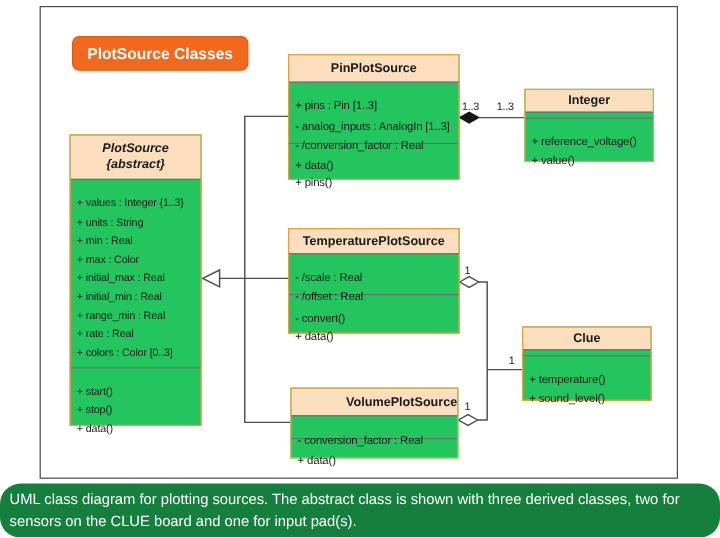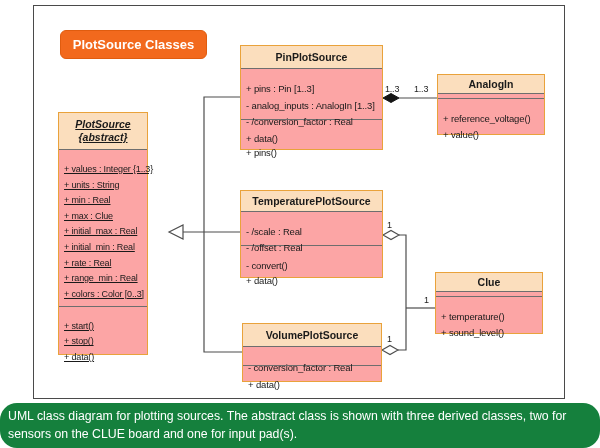--- a/index.html
+++ b/index.html
@@ -11,34 +11,34 @@
   .canvas-bg{
     position:absolute;left:33px;top:5px;width:532px;height:394px;
     background:#fff;border:1px solid #4a4a4a;
   }
   .title-badge{
     position:absolute;left:60px;top:30px;width:147px;height:29px;
     background:#F2691D;border:1px solid #e05c0f;border-radius:6px;
     color:#fff;font-weight:bold;font-size:13px;line-height:27px;text-align:center;
   }
   .uml-class{
-    position:absolute;border:1.5px solid #E9A23B;background:#fca5a5;
+    position:absolute;border:1.5px solid #E9A23B;background:#22c55e;
     font-size:9.5px;color:#1a1a1a;letter-spacing:-0.15px;
   }
   .uml-header{
     background:#FBDEBD;font-weight:bold;text-align:center;font-size:10.5px;
     letter-spacing:0;display:flex;flex-direction:column;justify-content:center;
   }
   .uml-attrs,.uml-methods{border-top:1px solid #6e6e6e;padding-left:5px;padding-top:12px;}
   .uml-empty{height:6px;border-top:1px solid #6e6e6e;border-bottom:1px solid #6e6e6e;}
   .uml-empty + .uml-methods{border-top:none;}
   .row{white-space:nowrap;}
 
   
-  #cls-plotsource{left:58px;top:112px;width:90px;height:243px;font-size:9px;text-decoration:underline;}
+  #cls-plotsource{left:58px;top:112px;width:110px;height:243px;font-size:9px;}
   #cls-plotsource .uml-header{height:36px;font-style:italic;line-height:13px;}
   #cls-plotsource .uml-attrs{height:157px;}
   #cls-plotsource .uml-attrs .row{line-height:15.6px;}
   #cls-plotsource .uml-methods{height:48px;}
   #cls-plotsource .uml-methods .row{line-height:15.4px;}
 
   
   #cls-pin{left:240px;top:45px;width:143px;height:105px;}
   #cls-pin .uml-header{height:22px;}
   #cls-pin .uml-attrs{height:51px;}
@@ -55,21 +55,21 @@
   
   #cls-temp{left:240px;top:190px;width:143px;height:88px;}
   #cls-temp .uml-header{height:20px;}
   #cls-temp .uml-attrs{height:34px;}
   #cls-temp .uml-attrs .row{line-height:16.3px;}
   #cls-temp .uml-methods{height:31px;}
   #cls-temp .uml-methods .row{line-height:15px;}
 
   
   #cls-volume{left:242px;top:323px;width:140px;height:59px;}
-  #cls-volume .uml-header{height:22px;}
+  #cls-volume .uml-header{height:22px;text-align:right;}
   #cls-volume .uml-attrs{height:19px;}
   #cls-volume .uml-attrs .row{line-height:17px;}
   #cls-volume .uml-methods{height:15px;}
   #cls-volume .uml-methods .row{line-height:14px;}
 
   
   #cls-clue{left:435px;top:272px;width:108px;height:62px;}
   #cls-clue .uml-header{height:18px;}
   #cls-clue .uml-methods{height:34px;}
   #cls-clue .uml-methods .row{line-height:16px;}
@@ -119,25 +119,25 @@
 
   <div class="uml-class" id="cls-plotsource">
     <div class="uml-header">
       <div>PlotSource</div>
       <div>{abstract}</div>
     </div>
     <div class="uml-attrs">
       <div class="row">+ values : Integer {1..3}</div>
       <div class="row">+ units : String</div>
       <div class="row">+ min : Real</div>
-      <div class="row">+ max : Clue</div>
+      <div class="row">+ max : Color</div>
       <div class="row">+ initial_max : Real</div>
       <div class="row">+ initial_min : Real</div>
+      <div class="row">+ range_min : Real</div>
       <div class="row">+ rate : Real</div>
-      <div class="row">+ range_min : Real</div>
       <div class="row">+ colors : Color [0..3]</div>
     </div>
     <div class="uml-methods">
       <div class="row">+ start()</div>
       <div class="row">+ stop()</div>
       <div class="row">+ data()</div>
     </div>
   </div>
 
   <div class="uml-class" id="cls-pin">
@@ -150,21 +150,21 @@
       <div class="row">- /conversion_factor : Real</div>
     </div>
     <div class="uml-methods">
       <div class="row">+ data()</div>
       <div class="row">+ pins()</div>
     </div>
   </div>
 
   <div class="uml-class" id="cls-analogin">
     <div class="uml-header">
-      <div>AnalogIn</div>
+      <div>Integer</div>
     </div>
     <div class="uml-empty"></div>
     <div class="uml-methods">
       <div class="row">+ reference_voltage()</div>
       <div class="row">+ value()</div>
     </div>
   </div>
 
   <div class="uml-class" id="cls-temp">
     <div class="uml-header">

